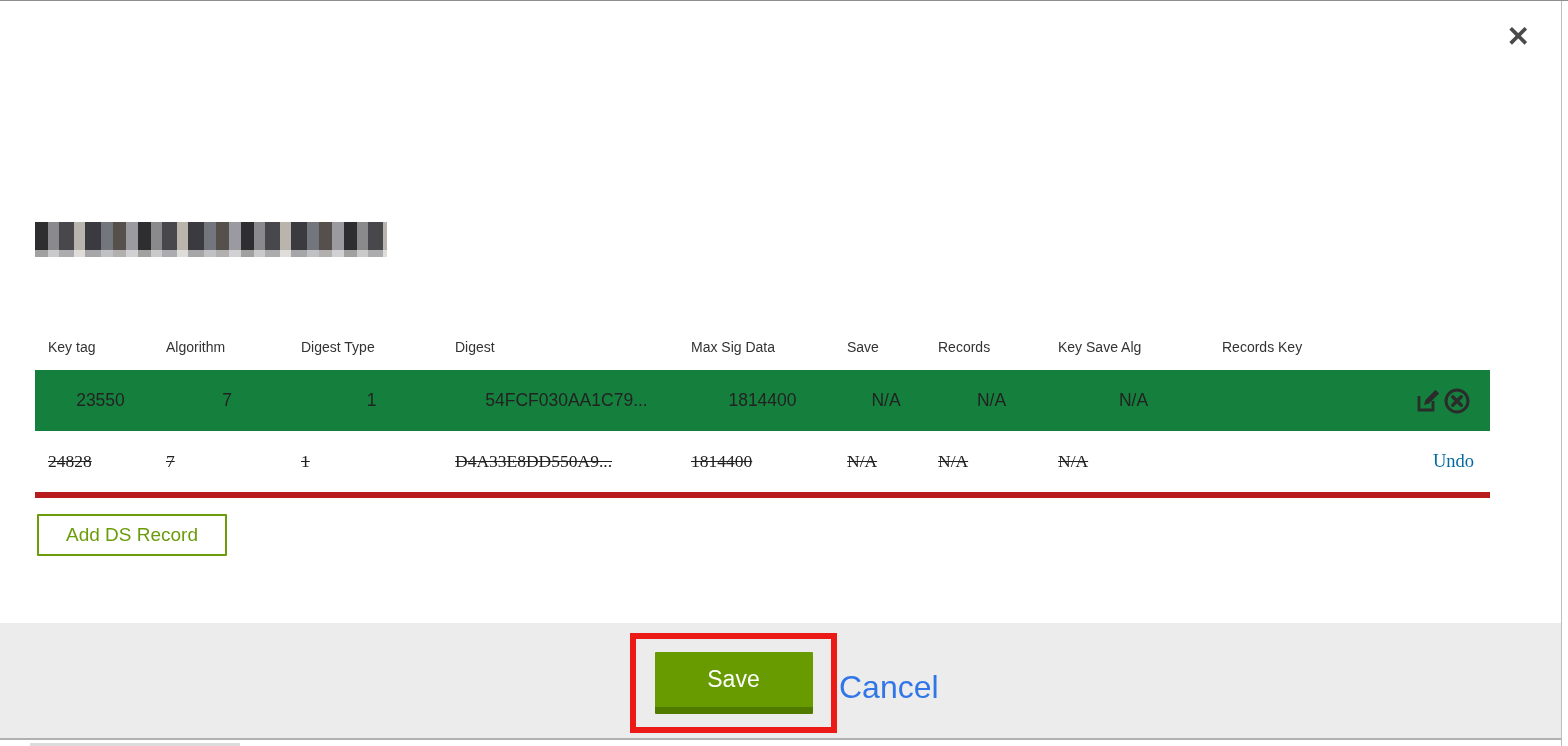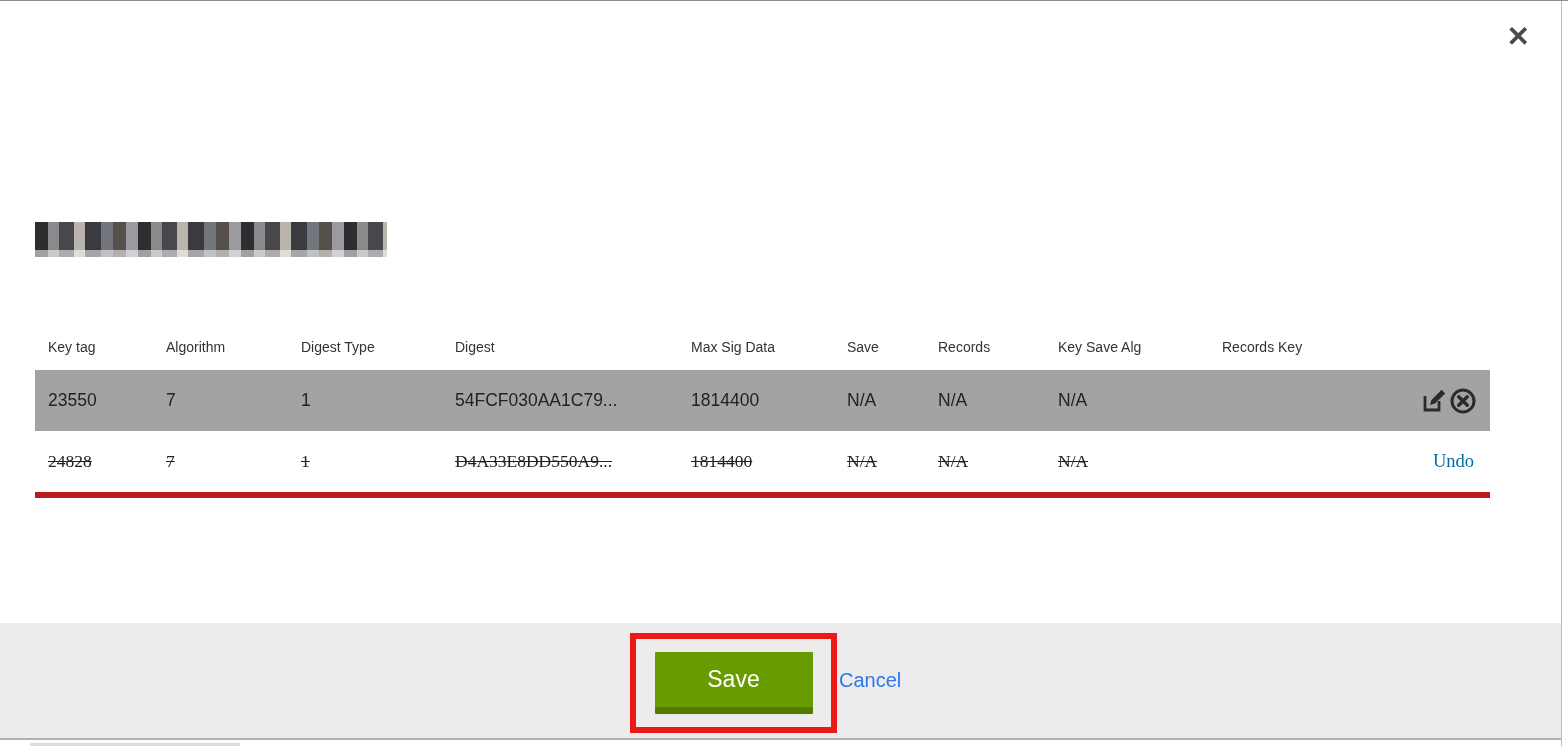--- a/index.html
+++ b/index.html
@@ -39,21 +39,21 @@
   .table-wrap{position:absolute;left:35px;top:326px;width:1455px;}
   table{border-collapse:collapse;table-layout:fixed;width:100%;}
   th{
     font-weight:400;font-size:14px;color:#333;text-align:left;
     padding:12px 0 15px 13px;white-space:nowrap;overflow:hidden;
   }
   td{
     font-size:17.5px;color:#222;text-align:left;
     padding:0 0 0 13px;height:61px;white-space:nowrap;overflow:hidden;
   }
-  tr.row-active td{background:#a3a3a3;}
+  tr.row-active td{background:#15803d;text-align:center;}
   tr.row-deleted td{background:#fff;border-bottom:6px solid #b91c1c;text-decoration:line-through;font-family:Liberation Serif, serif;}
   tr.row-deleted td.undo-cell{text-decoration:none;}
   td.actions-cell{text-align:right;padding-right:12px;}
   .icon-btn{
     background:none;border:none;padding:0 1px;margin:0;cursor:pointer;vertical-align:middle;
     line-height:0;
   }
   td.undo-cell{text-align:right;padding-right:16px;}
   .undo-link{color:#0369a1;font-size:18.5px;text-decoration:none;cursor:pointer;}
   .add-btn{
@@ -72,21 +72,21 @@
     display:flex;align-items:center;justify-content:center;
   }
   .save-btn{
     width:158px;height:62px;
     background:#689b00;border:none;border-bottom:7px solid #517a00;
     color:#fff;font-size:23px;font-family:"Liberation Sans",sans-serif;
     cursor:pointer;border-radius:1px;
   }
   .cancel-link{
     position:absolute;left:839px;top:46px;
-    color:#3076e8;font-size:20px;text-decoration:none;cursor:pointer;
+    color:#3076e8;font-size:32px;text-decoration:none;cursor:pointer;
   }
   .below-strip{
     position:absolute;left:0;top:739px;width:1562px;height:7px;background:#fff;
   }
   .cropped-content{
     position:absolute;left:30px;top:3px;width:210px;height:3px;background:#dcdcdc;
   }
 </style>
 </head>
 <body>
@@ -159,20 +159,21 @@
           <td>N/A</td>
           <td></td>
           <td class="undo-cell">
             <a class="undo-link">Undo</a>
           </td>
         </tr>
       </tbody>
     </table>
   </div>
 
+  <button class="add-btn">Add DS Record</button>
 
   <div class="footer">
     <div class="red-annotation">
       <button class="save-btn">Save</button>
     </div>
     <a class="cancel-link">Cancel</a>
   </div>
 
   <div class="below-strip">
     <div class="cropped-content"></div>

